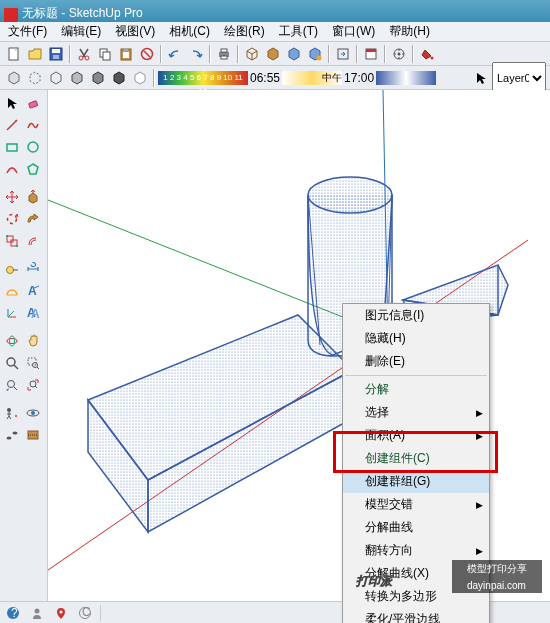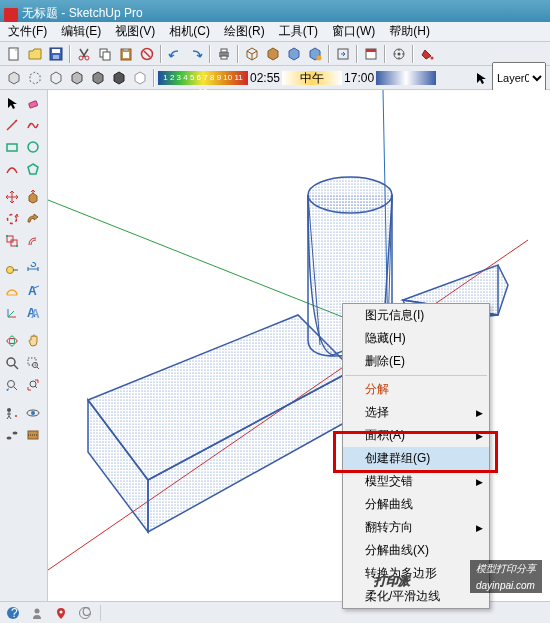--- a/index.html
+++ b/index.html
@@ -7,42 +7,42 @@
 .titlebar { background: linear-gradient(#5ea7c8, #3d8db5); color: #fff; height: 22px; display: flex; align-items: flex-end; padding: 0 4px; gap: 4px; }
 .title-icon { width: 14px; height: 14px; background: #d62828; display: inline-block; border-radius: 1px; }
 .menubar { background: #eef1f5; height: 20px; display: flex; align-items: center; padding: 0 2px; gap: 2px; border-bottom: 1px solid #c8ccd0; }
 .menu-item { padding: 2px 6px; cursor: default; }
 .toolbar1, .toolbar2 { background: #eaedf2; height: 24px; display: flex; align-items: center; padding: 0 4px; gap: 1px; border-bottom: 1px solid #c8ccd0; }
 .tbtn { width: 20px; height: 20px; display: flex; align-items: center; justify-content: center; cursor: pointer; border: 1px solid transparent; }
 .sep { width: 2px; height: 18px; border-left: 1px solid #aaa; border-right: 1px solid #fff; margin: 0 2px; }
 .timescale { display: flex; align-items: center; gap: 2px; font-size: 10px; }
 .timescale .box { height: 14px; }
 .numbers { width: 90px; background: linear-gradient(to right, #1d4ea1, #3fbf3f, #f8e436, #e08a1a, #cf2a2a); color: #fff; font-size: 8px; text-align: center; line-height: 14px; }
-.tgrad { width: 60px; background: linear-gradient(to right, #fff, #ffd966, #fff); font-size: 12px; text-align: center; line-height: 14px; }
+.tgrad { width: 60px; background: linear-gradient(to right, #fff, #ffd966, #fff); font-size: 10px; text-align: right; line-height: 14px; }
 .tgrad2 { width: 60px; background: linear-gradient(to right, #3a5ca6, #fff, #3a5ca6); font-size: 9px; text-align: center; line-height: 14px; color: #000; }
 .layerbox { display: flex; align-items: center; gap: 4px; margin-left: auto; }
 .layerbox select { font-size: 11px; width: 54px; height: 32px; }
 .main { display: flex; height: 533px; position: relative; }
 .tool-panel { width: 48px; background: #eaedf2; border-right: 1px solid #c8ccd0; display: flex; flex-direction: column; padding: 2px 0; }
 .trow { display: flex; gap: 1px; padding: 1px 2px; }
 .tcell { width: 20px; height: 20px; display: flex; align-items: center; justify-content: center; cursor: pointer; border: 1px solid transparent; }
 .gap { height: 6px; }
 .canvas { flex: 1; background: #fff; position: relative; overflow: hidden; }
 .ctx-menu { position: absolute; top: 303px; left: 342px; width: 148px; background: #f1f1f1; border: 1px solid #9a9a9a; box-shadow: 2px 2px 4px rgba(0,0,0,.25); z-index: 50; }
 .ctx-item { padding: 3px 8px 3px 22px; position: relative; cursor: default; white-space: nowrap; }
 .ctx-item.hl { background: #cde2f2; }
-.ctx-item.dis { color: #c2410c; }
+.ctx-item.dis { color: #14532d; }
 .ctx-item .arrow { position: absolute; right: 6px; top: 50%; transform: translateY(-50%); font-size: 9px; }
 .ctx-sep { height: 1px; background: #c8ccd0; margin: 2px 2px; }
 .highlight-box { position: absolute; top: 431px; left: 333px; width: 165px; height: 42px; border: 3px solid #d60000; z-index: 60; pointer-events: none; }
 .statusbar { position: absolute; bottom: 0; left: 0; right: 0; height: 22px; background: #eaedf2; border-top: 1px solid #c8ccd0; display: flex; align-items: center; padding: 0 4px; gap: 6px; }
 .status-ico { width: 18px; height: 18px; display: flex; align-items: center; justify-content: center; }
 .status-sep { width: 1px; height: 16px; background: #c8ccd0; }
 .watermark { position: absolute; right: 8px; bottom: 30px; z-index: 70; display: flex; align-items: center; gap: 6px; pointer-events: none; }
-.wm-box { background: rgba(0,0,0,.6); color: #fff; font-size: 10px; padding: 2px 6px; font-style: italic; }
+.wm-box { background: rgba(0,0,0,.6); color: #fff; font-size: 10px; padding: 2px 15px; }
 svg { display: block; }
 </style>
 </head>
 <body>
 
 <div class="titlebar">
   <span class="title-icon"></span>
   <span>无标题 - SketchUp Pro</span>
 </div>
 
@@ -208,21 +208,21 @@
       </svg>
     </div>
   <div class="tbtn">
       <svg width="14" height="14">
         <path d="M2 4 L7 1 L12 4 L12 10 L7 13 L2 10 Z" fill="#fff" stroke="#999"></path>
       </svg>
     </div>
   <div class="sep"></div>
   <div class="timescale">
     <div class="box numbers">1 2 3 4 5 6 7 8 9 10 11 12</div>
-    <span>02:55</span>
+    <span>06:55</span>
     <div class="box tgrad">中午</div>
     <span>17:00</span>
     <div class="box tgrad2"></div>
   </div>
   <div class="layerbox">
     <svg width="14" height="14">
         <path d="M3 2 L3 12 L6 9 L8 13 L10 12 L8 8 L12 8 Z" fill="#000"></path>
       </svg>
     <select><option>Layer0</option></select>
   </div>
@@ -476,20 +476,21 @@
 </div>
 
 <div class="ctx-menu">
   <div class="ctx-item">图元信息(I)</div>
   <div class="ctx-item">隐藏(H)</div>
   <div class="ctx-item">删除(E)</div>
   <div class="ctx-sep"></div>
   <div class="ctx-item dis">分解</div>
   <div class="ctx-item"><span>选择</span><span class="arrow">▶</span></div>
   <div class="ctx-item"><span>面积(A)</span><span class="arrow">▶</span></div>
+  <div class="ctx-item dis">创建组件(C)</div>
   <div class="ctx-item hl">创建群组(G)</div>
   <div class="ctx-item"><span>模型交错</span><span class="arrow">▶</span></div>
   <div class="ctx-item">分解曲线</div>
   <div class="ctx-item"><span>翻转方向</span><span class="arrow">▶</span></div>
   <div class="ctx-item">分解曲线(X)</div>
   <div class="ctx-item">转换为多边形</div>
   <div class="ctx-item">柔化/平滑边线</div>
 
 </div>
 

